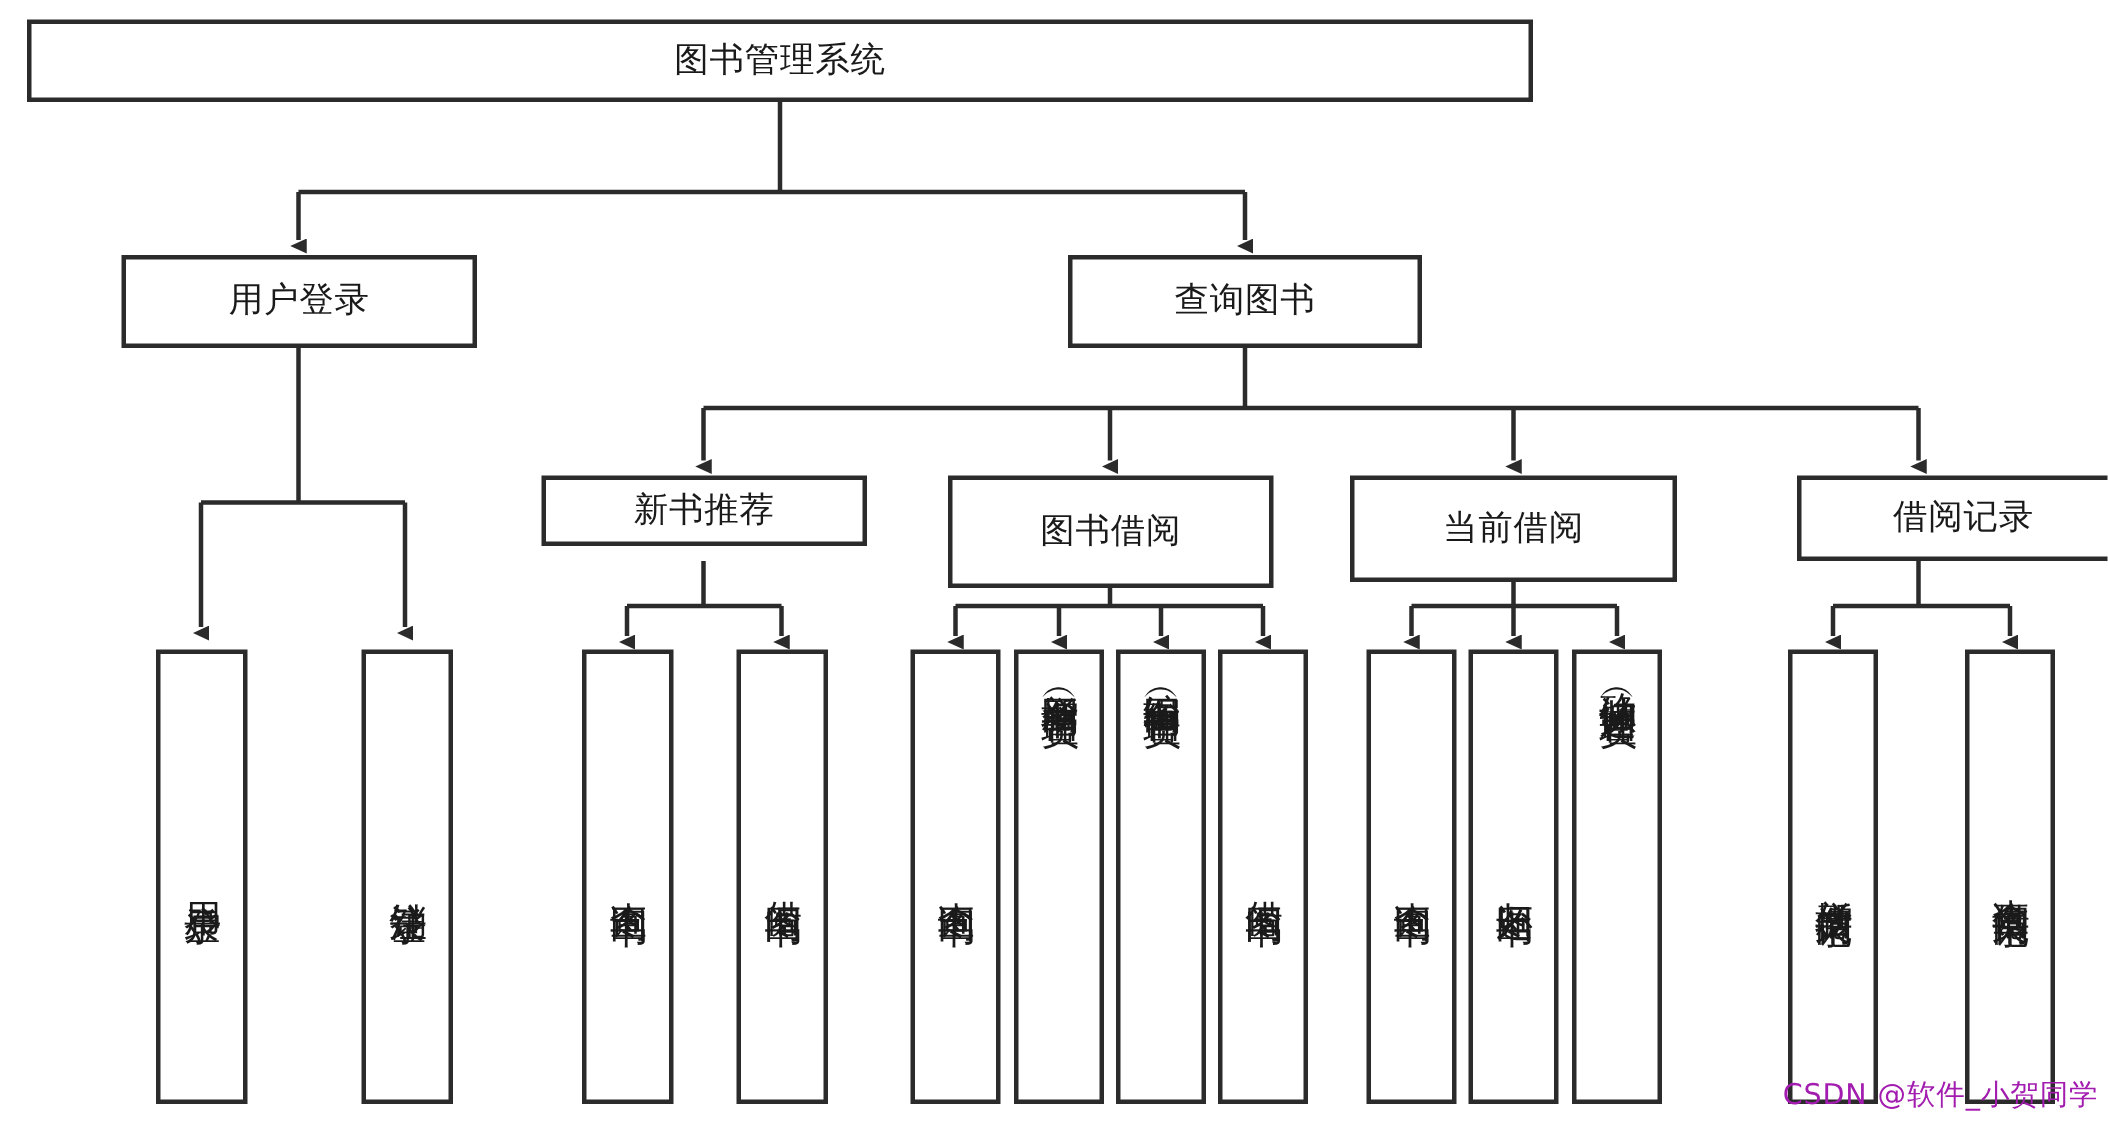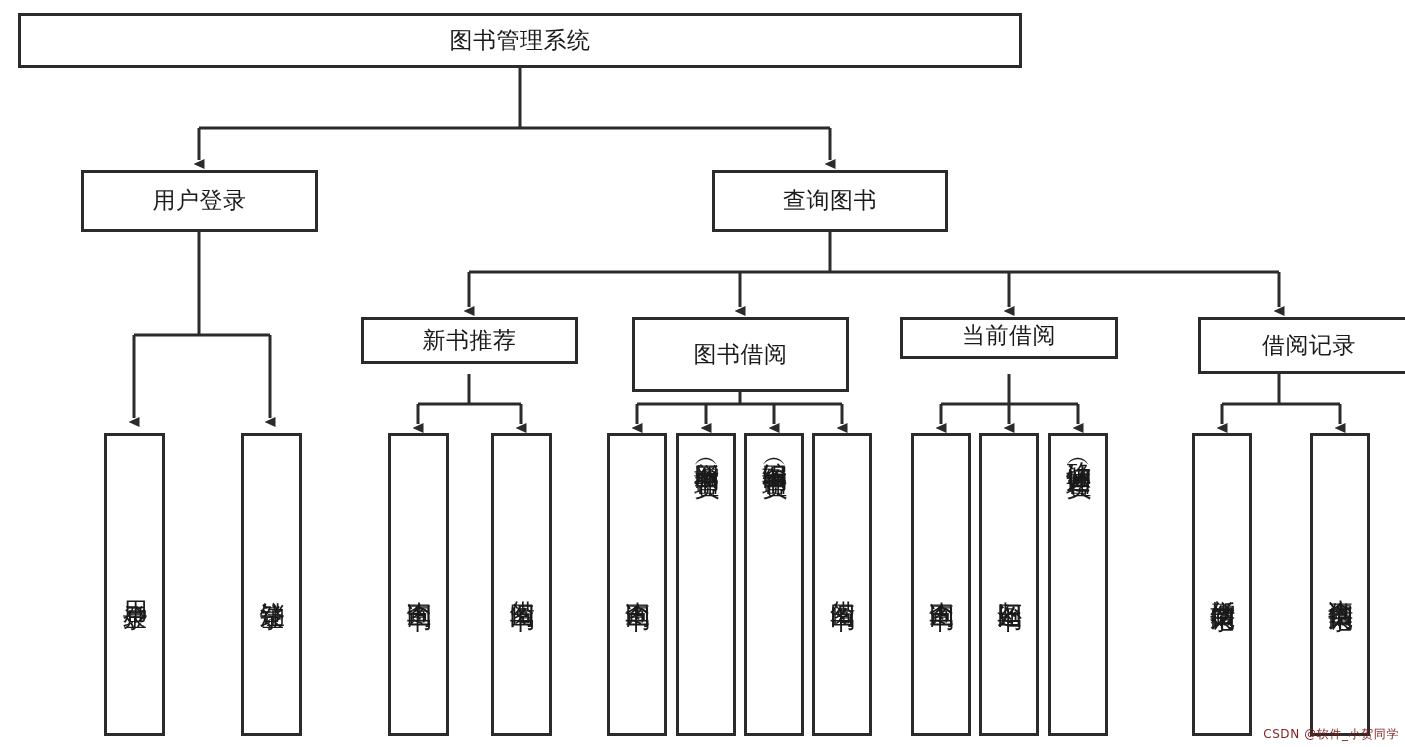--- a/index.html
+++ b/index.html
@@ -58,22 +58,22 @@
     text-orientation: upright;
     font-size: 25px;
     line-height: 1.05;
     letter-spacing: 2px;
     white-space: normal;
   }
   .watermark {
     position: absolute;
     right: 6px;
     bottom: 4px;
-    color: #7f1d1d;
-    font-size: 12px;
+    color: #a21caf;
+    font-size: 19px;
     letter-spacing: 0.6px;
     white-space: nowrap;
     pointer-events: none;
     margin-top: 18px;
   }
 </style>
 </head>
 <body>
 
 <div id="stage">
@@ -139,21 +139,21 @@
   <div class="node" style="left:712px; top:170px; width:236px; height:62px;">
     <span class="node-label">查询图书</span>
   </div>
 
   <div class="node" style="left:361px; top:317px; width:217px; height:47px;">
     <span class="node-label">新书推荐</span>
   </div>
   <div class="node" style="left:632px; top:317px; width:217px; height:75px;">
     <span class="node-label">图书借阅</span>
   </div>
-  <div class="node" style="left:900px; top:317px; width:218px; height:42px;font-family:Liberation Mono, monospace;">
+  <div class="node" style="left:900px; top:317px; width:218px; height:71px;">
     <span class="node-label">当前借阅</span>
   </div>
   <div class="node" style="left:1198px; top:317px; width:222px; height:57px;">
     <span class="node-label">借阅记录</span>
   </div>
 
   <div class="node leaf centered" style="left:104px; top:433px; width:61px; height:303px;">
     <span class="node-label">用户登录</span>
   </div>
   <div class="node leaf centered" style="left:241px; top:433px; width:61px; height:303px;">

